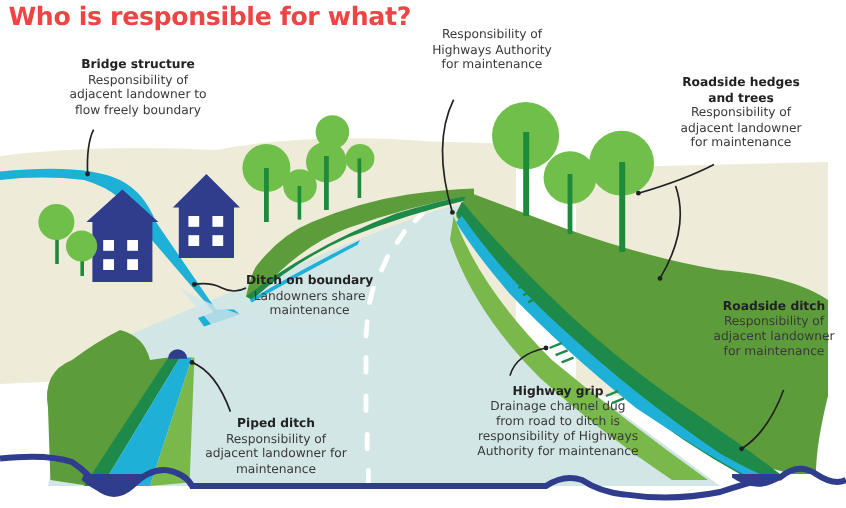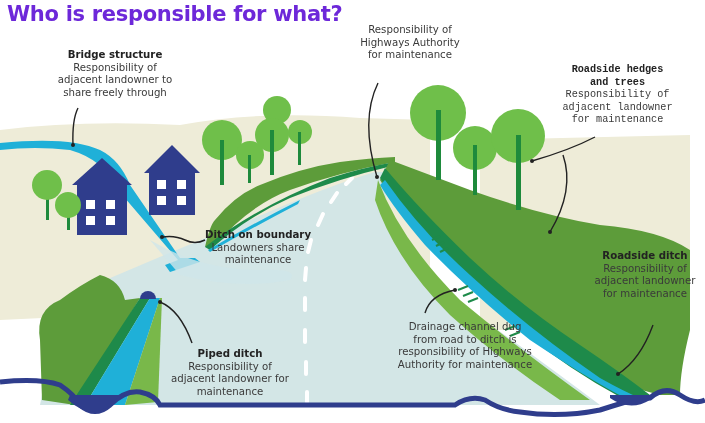--- a/index.html
+++ b/index.html
@@ -1,17 +1,17 @@
 <!DOCTYPE html>
 <html><head>
 <meta charset="utf-8">
 <style>
   html, body { margin: 0; padding: 0; background: #ffffff; }
   body { width: 705px; height: 423px; position: relative; overflow: hidden; font-family: "DejaVu Sans", "Liberation Sans", sans-serif; }
-  .title { position: absolute; left: 7px; top: 2px; font-size: 21px; font-weight: bold; color: #6d28d9; letter-spacing: -0.3px; margin: 0; }
+  .title { position: absolute; left: 7px; top: 2px; font-size: 21px; font-weight: bold; color: #ef4444; letter-spacing: -0.3px; margin: 0; }
   svg.scene { position: absolute; left: 0; top: 0; }
   .label { position: absolute; text-align: center; font-size: 10.2px; line-height: 12.6px; color: #3a3a3a; }
   .label .hd { display: block; font-weight: bold; color: #222; }
   .label .bd { display: block; }
 </style>
 </head>
 <body>
 
 <h1 class="title">Who is responsible for what?</h1>
 
@@ -133,30 +133,30 @@
       <circle cx="618" cy="374" r="2"></circle>
     <circle cx="455" cy="290" r="2"></circle>
       <circle cx="160" cy="302" r="2"></circle>
   </g>
 </svg>
 
 <div class="label" style="left:40px; top:49px; width:150px;">
   <span class="hd">Bridge structure</span>
   <span class="bd">Responsibility of</span>
   <span class="bd">adjacent landowner to</span>
-  <span class="bd">share freely through</span>
+  <span class="bd">flow freely boundary</span>
 </div>
 
 <div class="label" style="left:350px; top:24px; width:120px;">
   <span class="bd">Responsibility of</span>
   <span class="bd">Highways Authority</span>
   <span class="bd">for maintenance</span>
 </div>
 
-<div class="label" style="left:555px; top:64px; width:125px;font-family:Liberation Mono, monospace;">
+<div class="label" style="left:555px; top:64px; width:125px;">
   <span class="hd">Roadside hedges</span>
   <span class="hd">and trees</span>
   <span class="bd">Responsibility of</span>
   <span class="bd">adjacent landowner</span>
   <span class="bd">for maintenance</span>
 </div>
 
 <div class="label" style="left:198px; top:229px; width:120px;">
   <span class="hd">Ditch on boundary</span>
   <span class="bd">Landowners share</span>
@@ -164,20 +164,21 @@
 </div>
 
 <div class="label" style="left:585px; top:250px; width:120px;">
   <span class="hd">Roadside ditch</span>
   <span class="bd">Responsibility of</span>
   <span class="bd">adjacent landowner</span>
   <span class="bd">for maintenance</span>
 </div>
 
 <div class="label" style="left:375px; top:321px; width:180px;">
+  <span class="hd">Highway grip</span>
   <span class="bd">Drainage channel dug</span>
   <span class="bd">from road to ditch is</span>
   <span class="bd">responsibility of Highways</span>
   <span class="bd">Authority for maintenance</span>
 </div>
 
 <div class="label" style="left:165px; top:348px; width:130px;">
   <span class="hd">Piped ditch</span>
   <span class="bd">Responsibility of</span>
   <span class="bd">adjacent landowner for</span>

